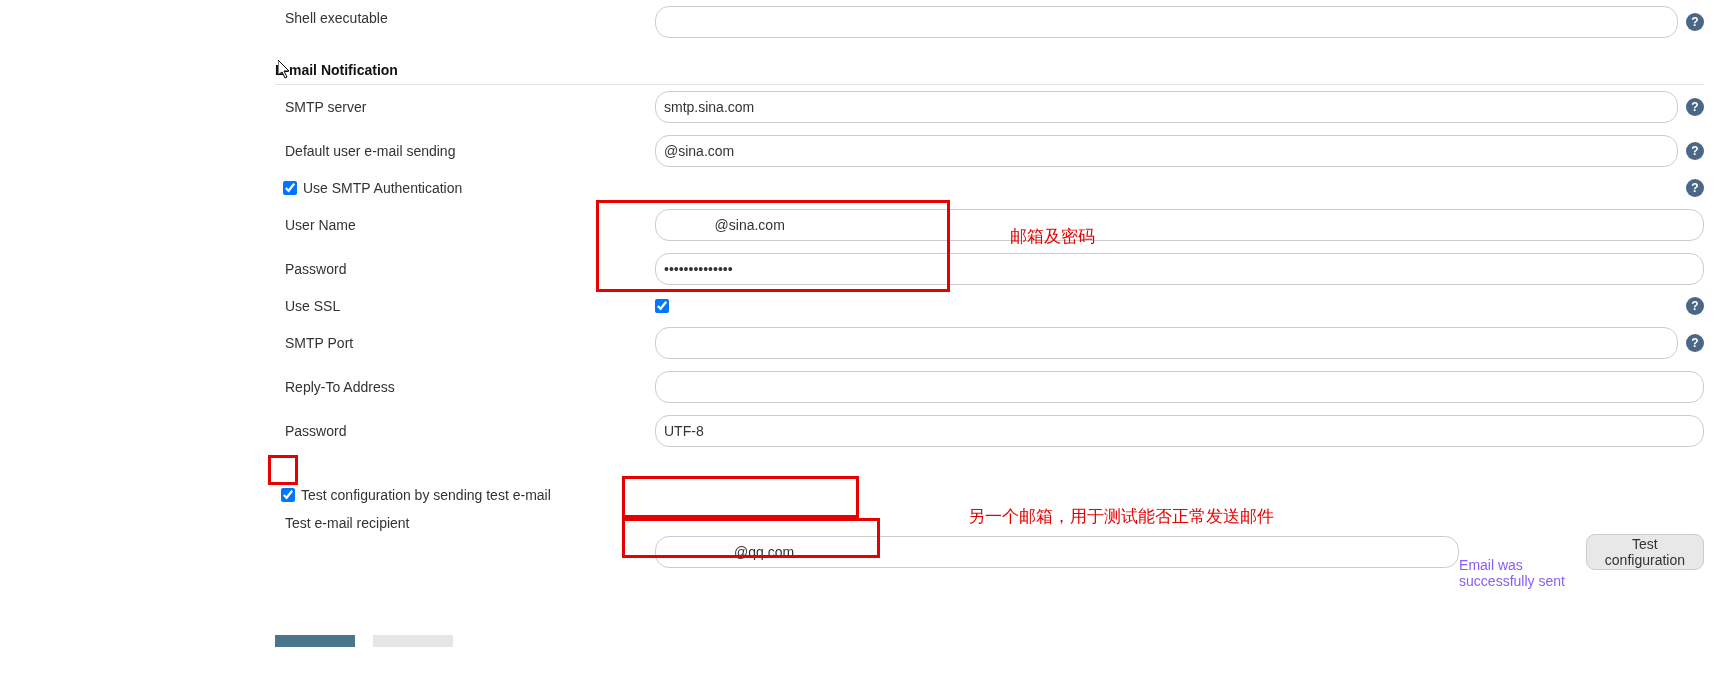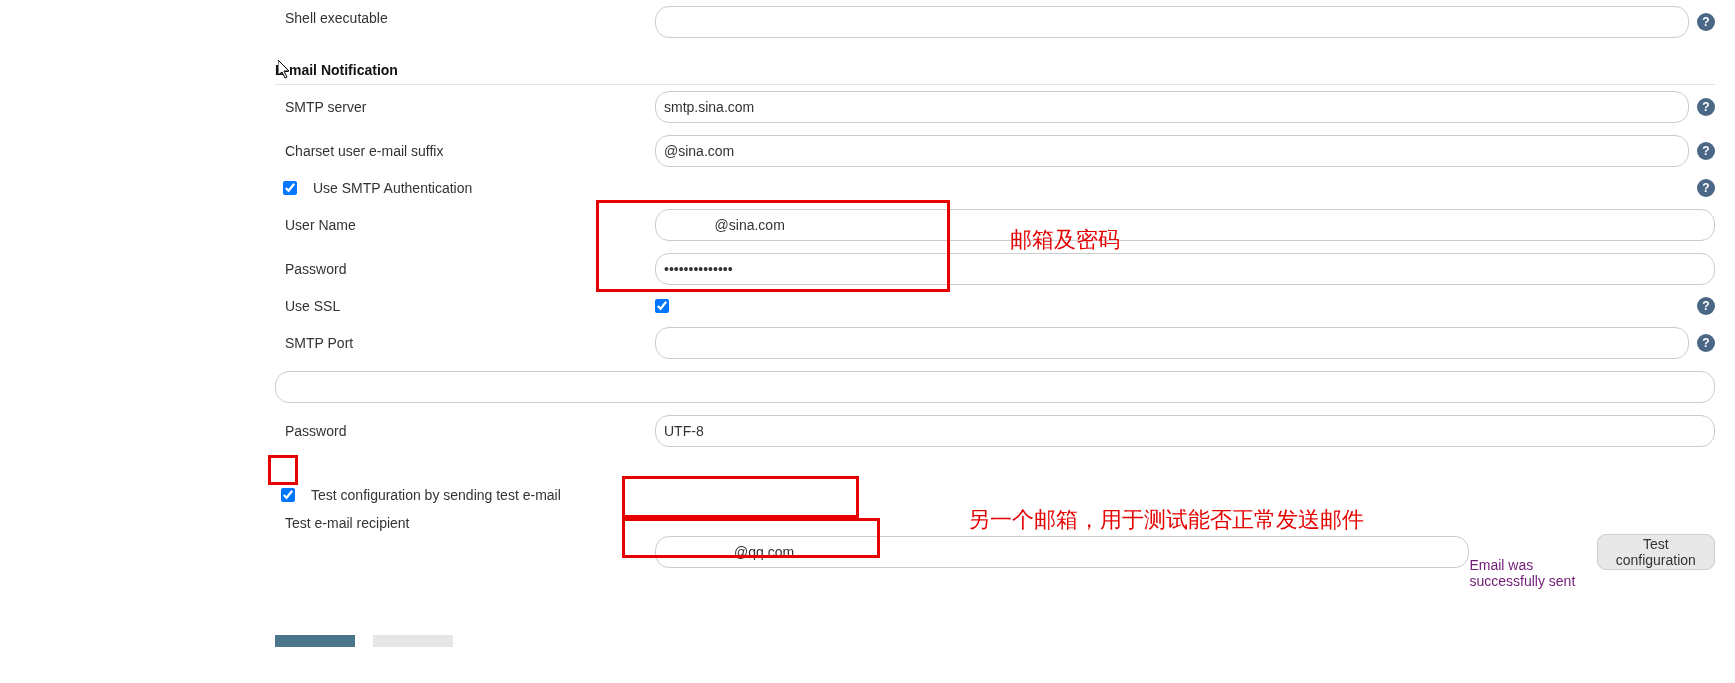--- a/index.html
+++ b/index.html
@@ -5,21 +5,21 @@
   * { box-sizing: border-box; }
   body {
     margin: 0;
     font-family: Helvetica, Arial, sans-serif;
     font-size: 14px;
     color: #333;
     background: #fff;
     width: 1735px;
   }
   .container {
-    padding: 0 20px 0 275px;
+    padding: 0 31px 0 275px;
     position: relative;
   }
   .section-title {
     font-weight: bold;
     margin: 18px 0 6px 0;
     color: #111;
   }
   .divider {
     border: none;
     border-top: 1px solid #e2e2e2;
@@ -70,21 +70,21 @@
     display: flex;
     align-items: center;
     justify-content: center;
     margin-left: 8px;
     cursor: pointer;
   }
   .checkbox-row {
     display: flex;
     align-items: center;
     padding: 6px 0 6px 8px;
-    gap: 16px;
+    gap: 6px;
     position: relative;
   }
   .checkbox-row .help-icon {
     margin-left: auto;
   }
   .bottom-buttons {
     display: flex;
     gap: 18px;
     margin-top: 40px;
   }
@@ -112,21 +112,21 @@
     margin-left: auto;
   }
   .red-box {
     border: 3px solid #e60000;
     position: absolute;
     pointer-events: none;
   }
   .red-text {
     position: absolute;
     color: #e60000;
-    font-size: 22px;
+    font-size: 17px;
     font-family: "SimSun","Songti SC",serif;
     pointer-events: none;
   }
   .cursor-arrow {
     position: absolute;
     left: 278px;
     top: 60px;
     pointer-events: none;
   }
   .top-partial {
@@ -154,21 +154,21 @@
 
   <div class="row">
     <div class="label">SMTP server</div>
     <div class="field">
       <input type="text" value="smtp.sina.com" style="">
     </div>
     <span class="help-icon">?</span>
   </div>
 
   <div class="row">
-    <div class="label">Charset user e-mail suffix</div>
+    <div class="label">Default user e-mail sending</div>
     <div class="field">
       <input type="text" value="@sina.com" style="">
     </div>
     <span class="help-icon">?</span>
   </div>
 
   <div class="checkbox-row">
     <input type="checkbox" checked="" style="">
     <span>Use SMTP Authentication</span>
     <span class="help-icon">?</span>
@@ -198,20 +198,21 @@
 
   <div class="row">
     <div class="label">SMTP Port</div>
     <div class="field">
       <input type="text" value="" style="">
     </div>
     <span class="help-icon">?</span>
   </div>
 
   <div class="row">
+    <div class="label">Reply-To Address</div>
     <div class="field">
       <input type="text" value="" style="">
     </div>
   </div>
 
   <div class="row">
     <div class="label">Password</div>
     <div class="field">
       <input type="text" value="UTF-8" style="">
     </div>
@@ -221,21 +222,21 @@
     <input type="checkbox" checked="" style="">
     <span>Test configuration by sending test e-mail</span>
   </div>
 
   <div class="row" style="align-items:flex-start;">
     <div class="label">Test e-mail recipient</div>
     <div class="field" style="flex-direction:row;align-items:center;">
       <input type="text" value="                  @qq.com" style="">
       <div style="height:28px;"></div>
       <div style="display:flex;align-items:center;">
-        <span style="color:#701a75;margin-top:42px;">Email was successfully sent</span>
+        <span style="color:#8b5cf6;margin-top:42px;">Email was successfully sent</span>
         <button class="btn-test">Test configuration</button>
       </div>
     </div>
   </div>
 
   <div class="bottom-buttons">
     <button class="btn-primary"></button>
     <button class="btn-secondary"></button>
   </div>
 

